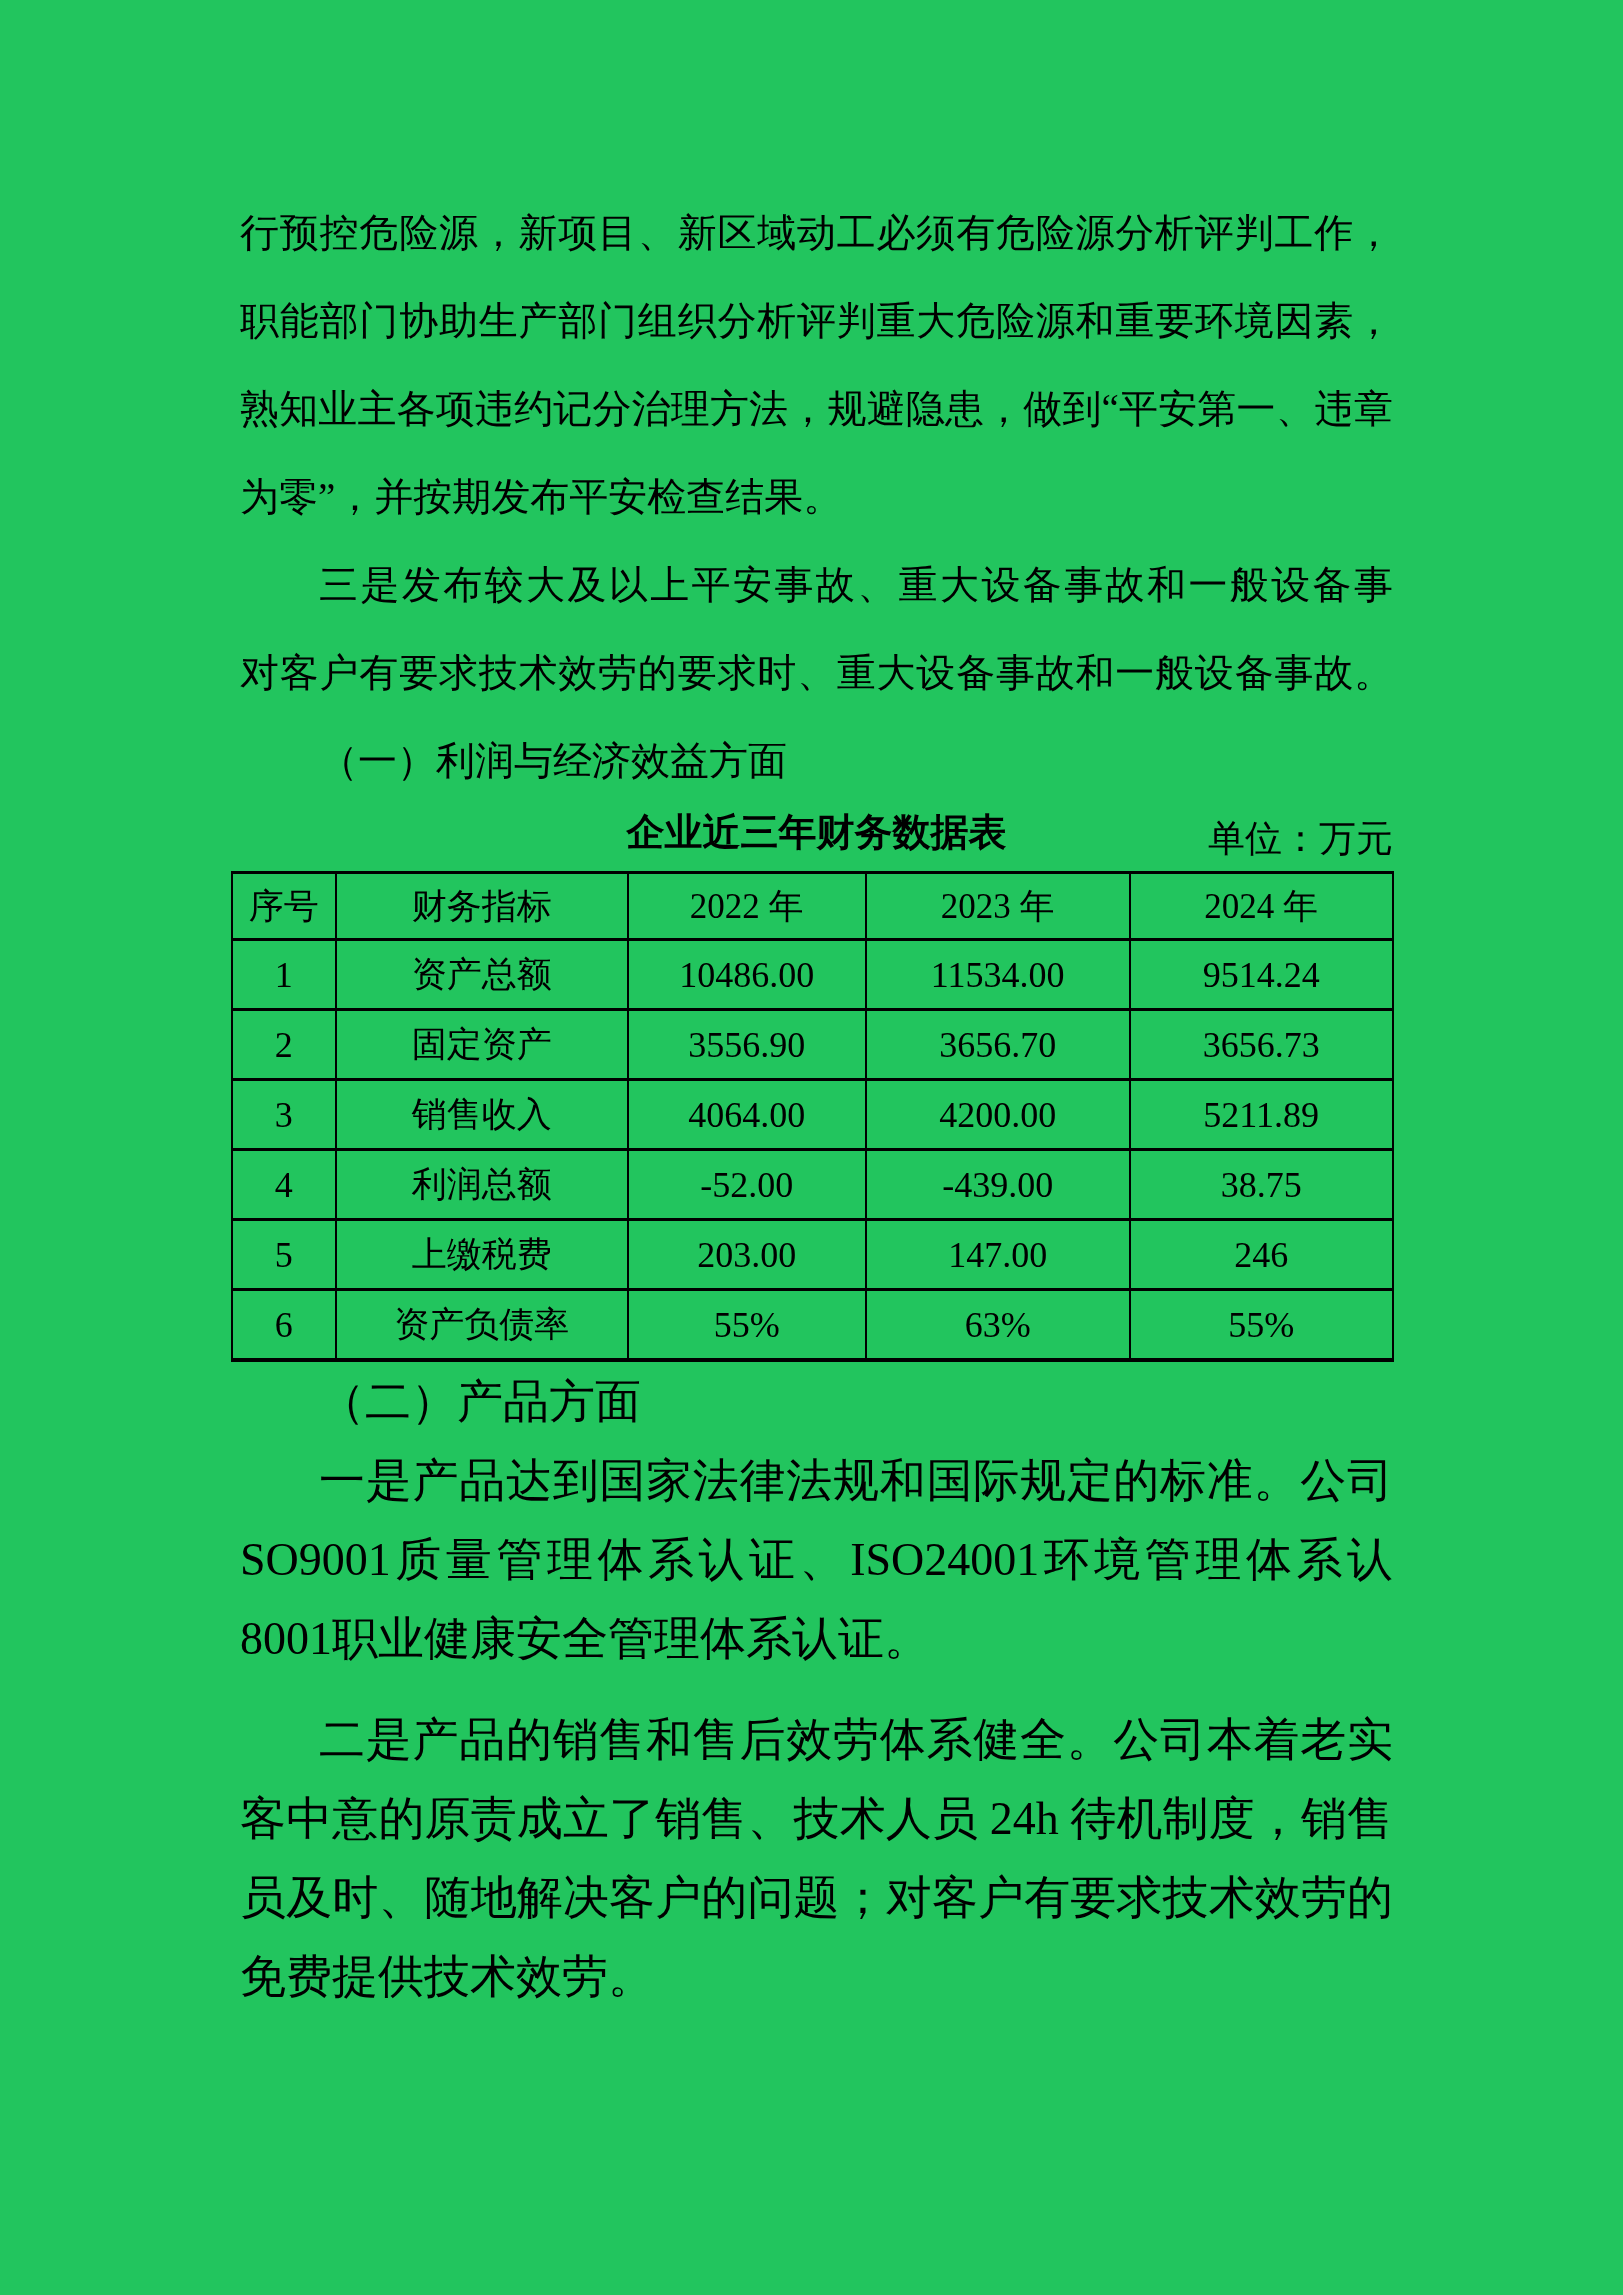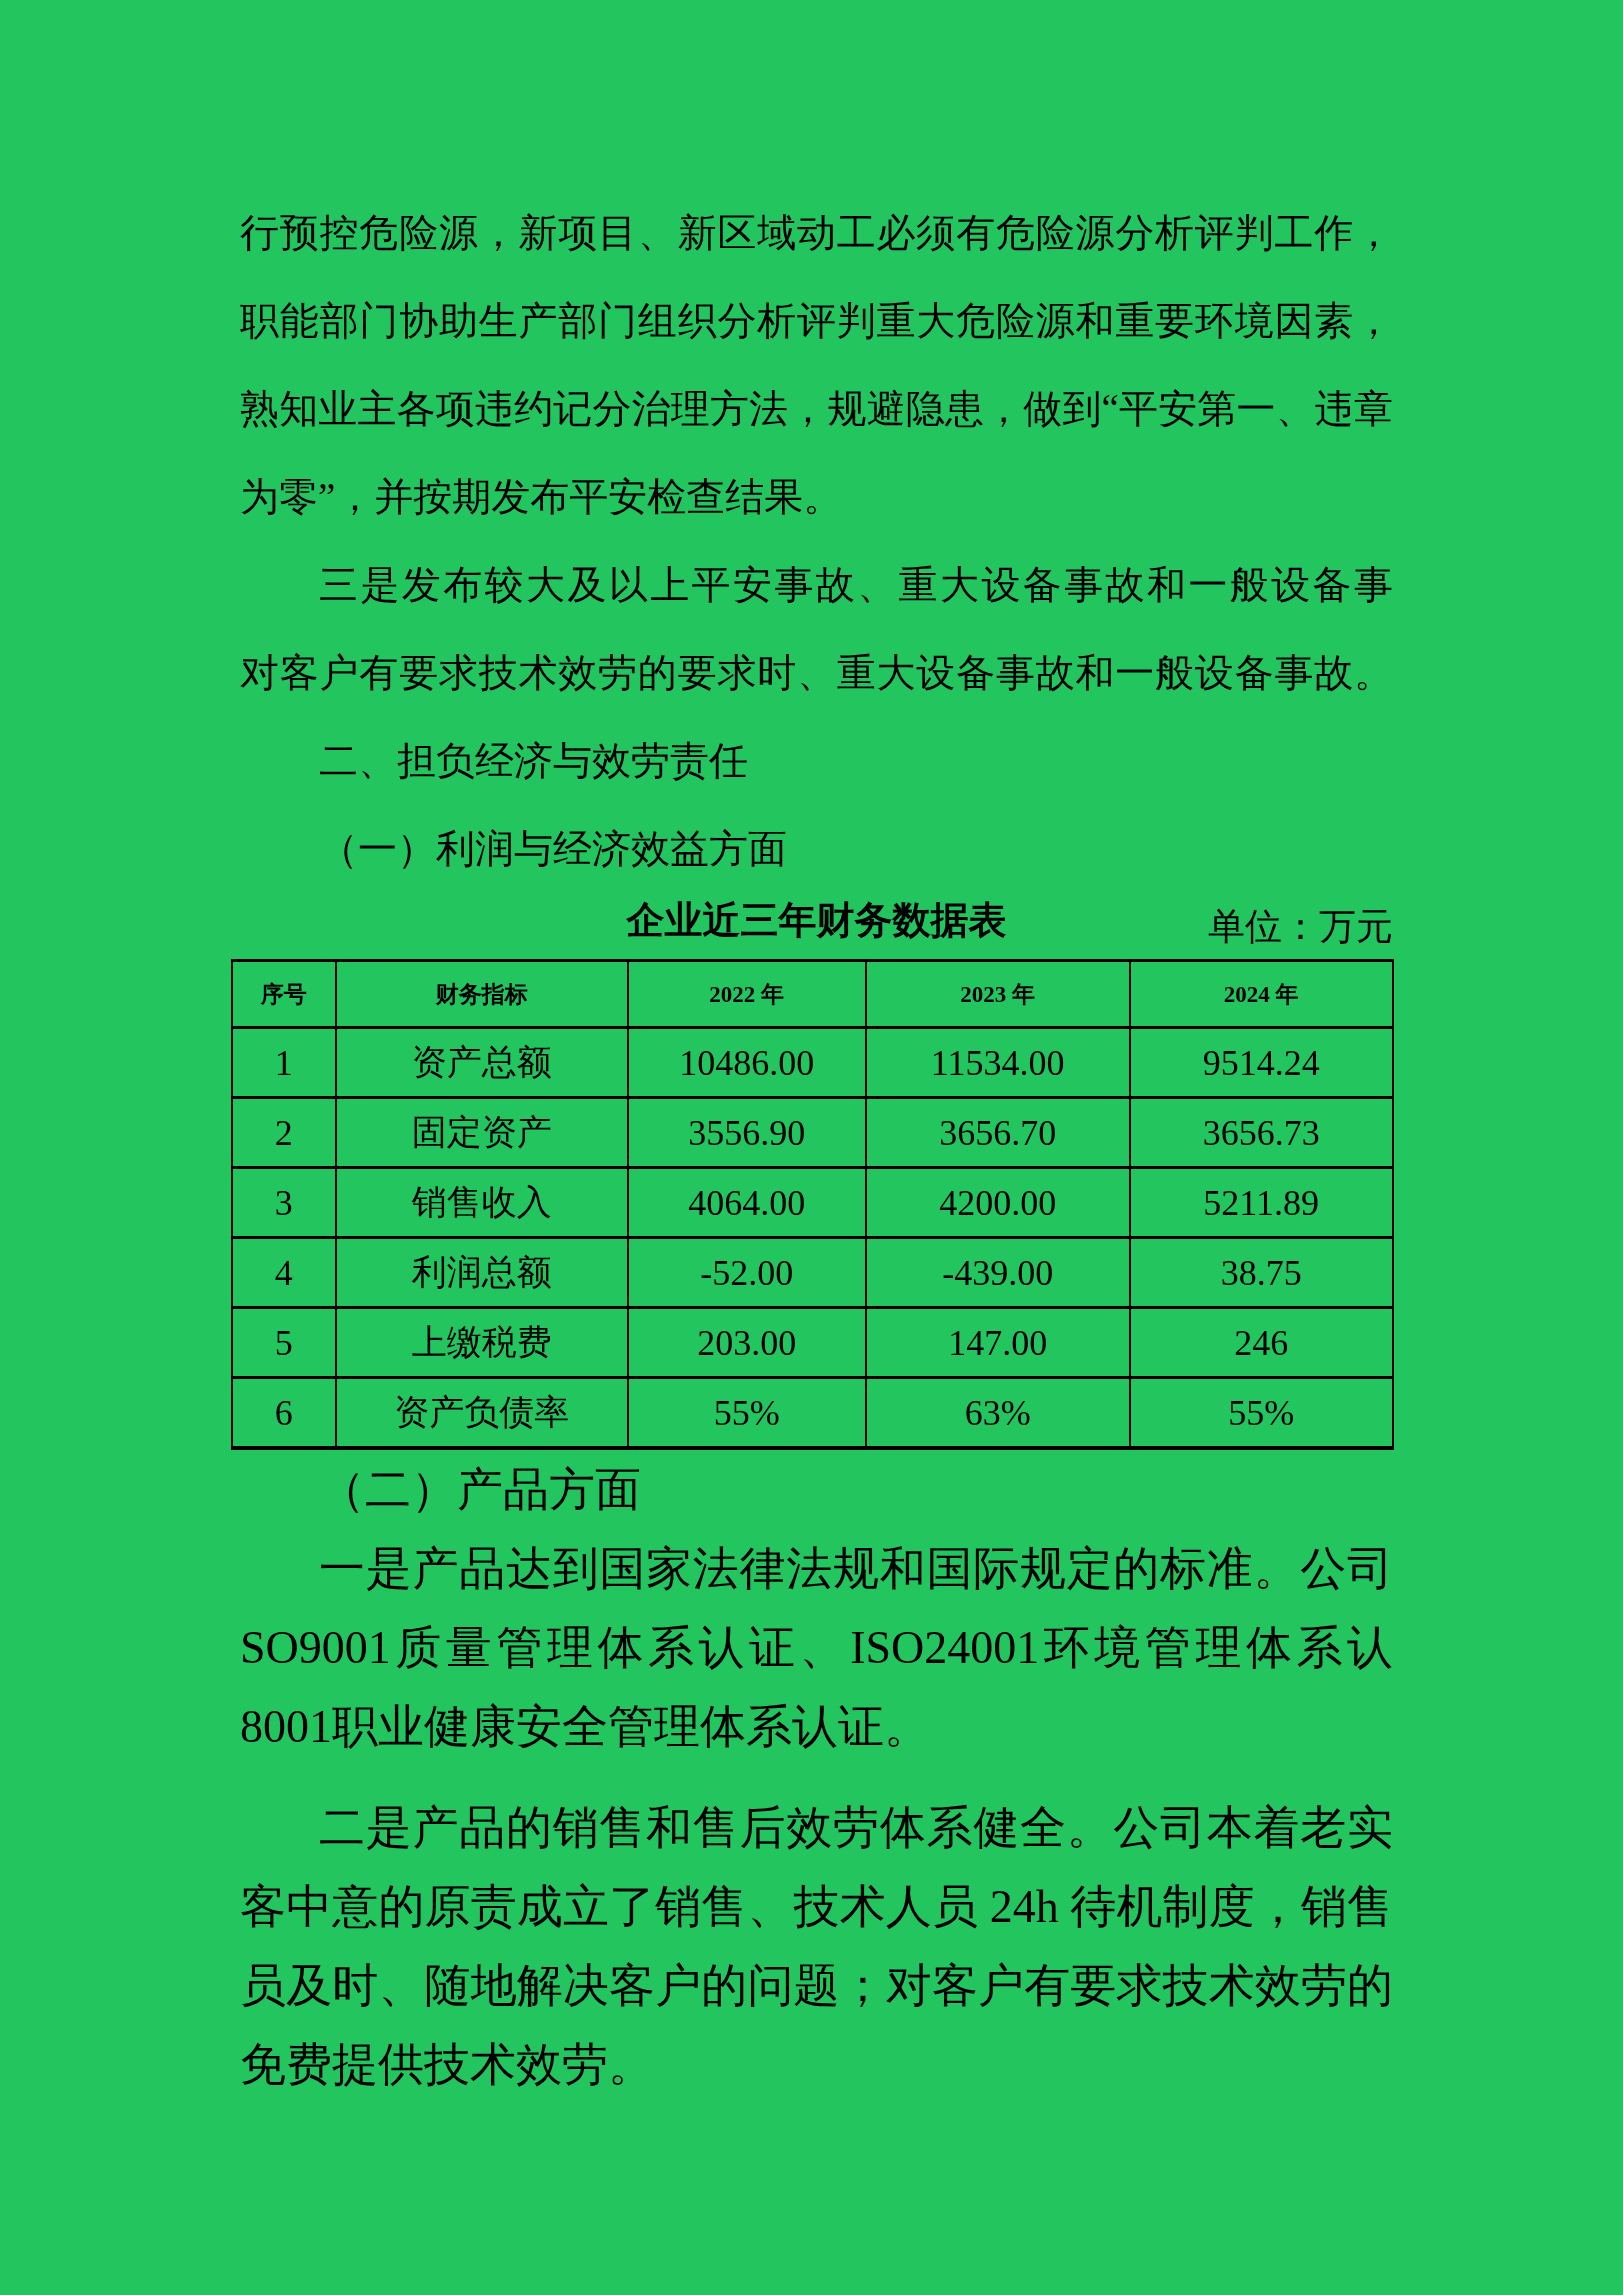--- a/index.html
+++ b/index.html
@@ -77,43 +77,42 @@
   table.fin th, table.fin td {
     border: 2px solid #000;
     text-align: center;
     vertical-align: middle;
     padding: 0;
     overflow: hidden;
   }
   table.fin thead tr { height: 67px; }
   table.fin tbody tr { height: 70px; }
   table.fin th {
-    font-size: 23px;
-    font-weight: 700;
+    font-size: 35px;
+    font-weight: 400;
     border-bottom-width: 3.4px;
   }
   table.fin td { border-bottom-width: 3.4px; }
   table.fin td.lbl { font-size: 35px; }
   table.fin td.num { font-size: 36px; }
 </style>
 </head>
 <body>
 
 <div class="page">
   <div class="content">
 
     <div class="ln fill">行预控危险源，新项目、新区域动工必须有危险源分析评判工作，</div>
     <div class="ln fill">职能部门协助生产部门组织分析评判重大危险源和重要环境因素，</div>
     <div class="ln fill">熟知业主各项违约记分治理方法，规避隐患，做到“平安第一、违章</div>
     <div class="ln">为零”，并按期发布平安检查结果。</div>
 
     <div class="ln fill ind">三是发布较大及以上平安事故、重大设备事故和一般设备事故。</div>
     <div class="ln fill">对客户有要求技术效劳的要求时、重大设备事故和一般设备事故。</div>
 
-    <div class="ln ind">二、担负经济与效劳责任</div>
     <div class="ln ind">（一）利润与经济效益方面</div>
 
     <div class="title-row">
       <span class="ttl">企业近三年财务数据表</span>
       <span class="unit">单位：万元</span>
     </div>
 
     <table class="fin">
       <colgroup>
         <col style="width:104px">

